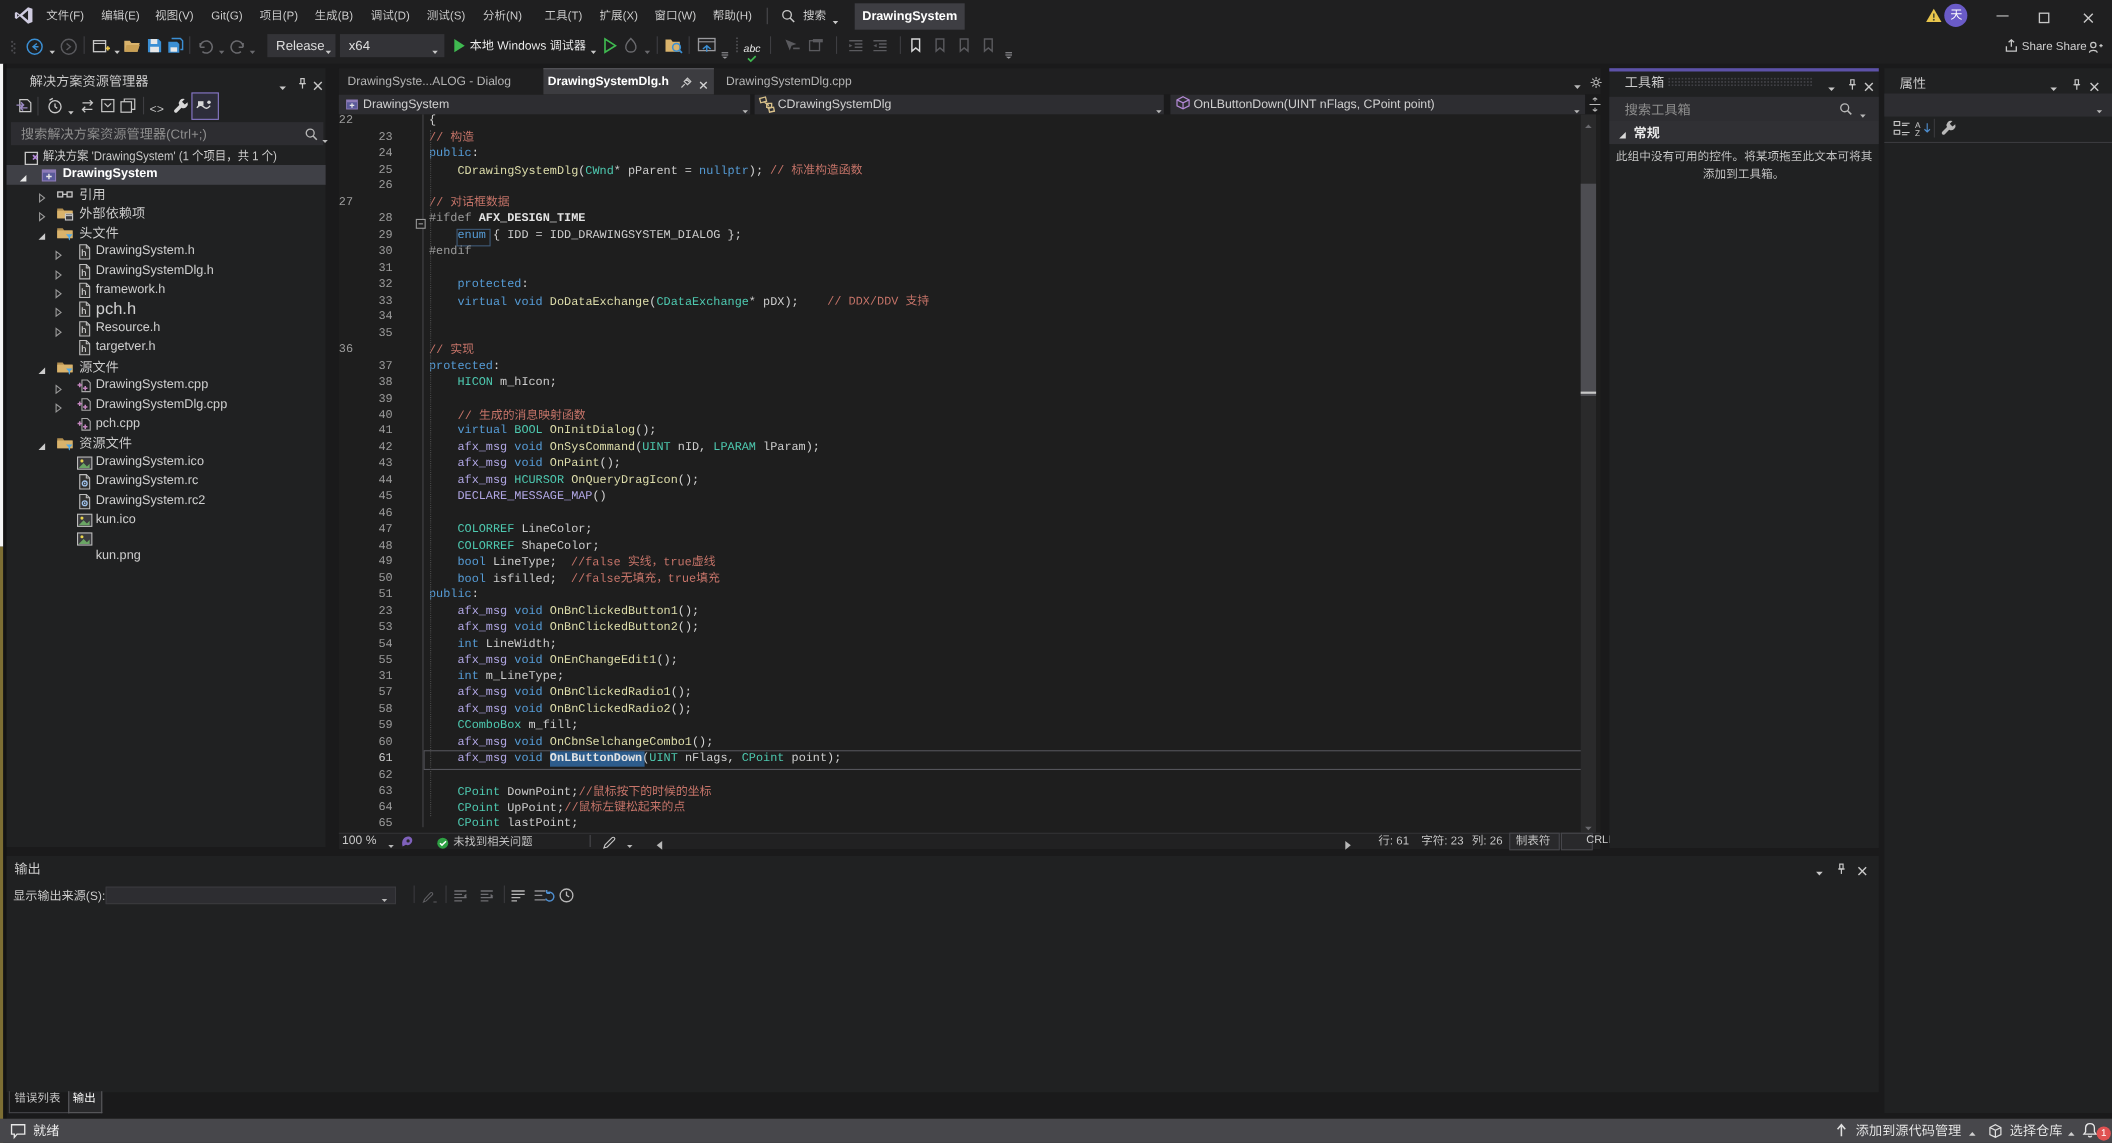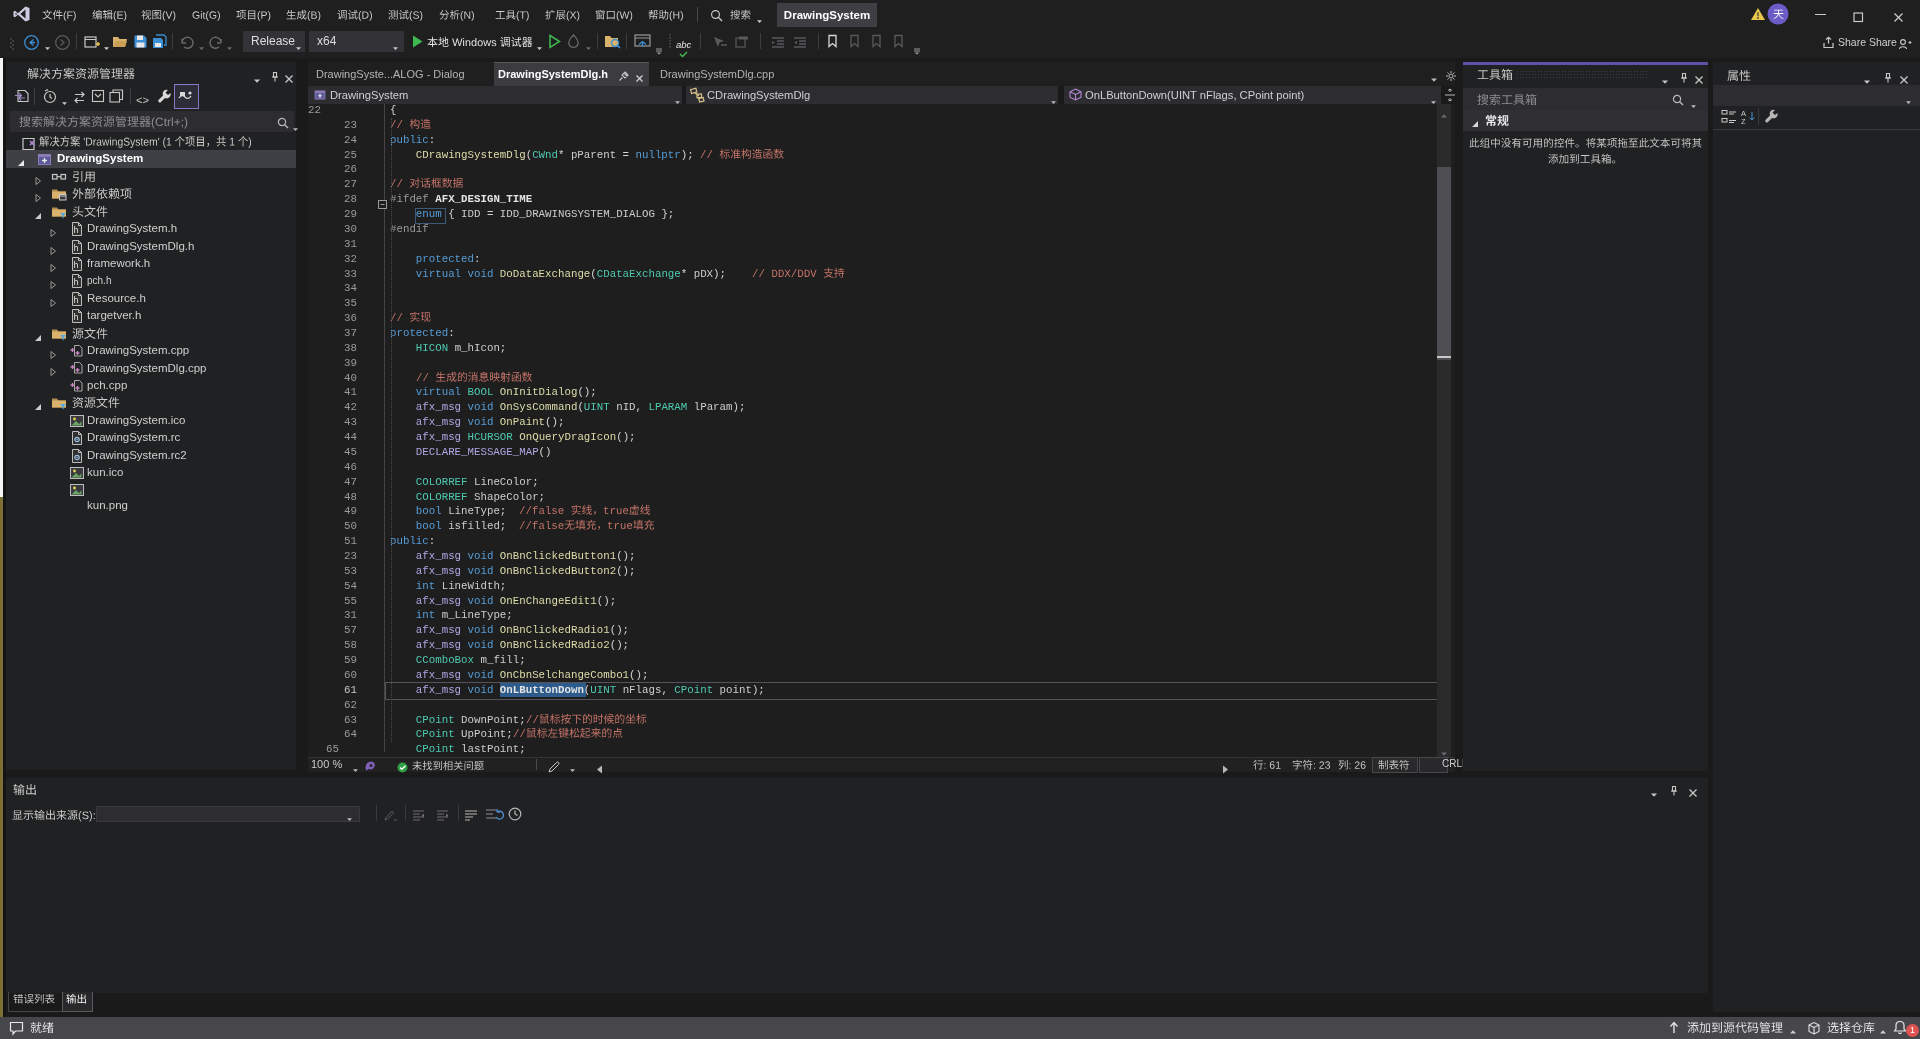--- a/index.html
+++ b/index.html
@@ -686,21 +686,21 @@
     </svg></div>
 <div class="a" style="left:87px;top:254.9px;font-size:11.5px;color:#cfcfcf;line-height:17.4px">framework.h</div>
 <div class="a" style="left:48px;top:276.36px;"><svg width="10" height="10" viewBox="0 0 10 10" style="overflow:visible;">
       <path d="M3 1.5 L7.5 5 L3 8.5 Z" fill="none" stroke="#9a9a9a" stroke-width="1"></path>
     </svg></div>
 <div class="a" style="left:69px;top:273.36px;"><svg width="16" height="16" viewBox="0 0 16 16" style="overflow:visible;">
       <path d="M3.5 1.5 h6 l3 3 v10 h-9 Z" fill="#30302f" stroke="#bdbdbd" stroke-width="1"></path>
       <path d="M9.5 1.5 v3 h3" fill="none" stroke="#bdbdbd"></path>
       <text x="4.6" y="12" font-size="8.5" fill="#e8e8e8" font-family="Liberation Mono">h</text>
     </svg></div>
-<div class="a" style="left:87px;top:272.4px;font-size:10px;color:#cfcfcf;line-height:17.4px">pch.h</div>
+<div class="a" style="left:87px;top:272.4px;font-size:15px;color:#cfcfcf;line-height:17.4px">pch.h</div>
 <div class="a" style="left:48px;top:293.78000000000003px;"><svg width="10" height="10" viewBox="0 0 10 10" style="overflow:visible;">
       <path d="M3 1.5 L7.5 5 L3 8.5 Z" fill="none" stroke="#9a9a9a" stroke-width="1"></path>
     </svg></div>
 <div class="a" style="left:69px;top:290.78000000000003px;"><svg width="16" height="16" viewBox="0 0 16 16" style="overflow:visible;">
       <path d="M3.5 1.5 h6 l3 3 v10 h-9 Z" fill="#30302f" stroke="#bdbdbd" stroke-width="1"></path>
       <path d="M9.5 1.5 v3 h3" fill="none" stroke="#bdbdbd"></path>
       <text x="4.6" y="12" font-size="8.5" fill="#e8e8e8" font-family="Liberation Mono">h</text>
     </svg></div>
 <div class="a" style="left:87px;top:289.8px;font-size:11.5px;color:#cfcfcf;line-height:17.4px">Resource.h</div>
 <div class="a" style="left:69px;top:308.20000000000005px;"><svg width="16" height="16" viewBox="0 0 16 16" style="overflow:visible;">
@@ -869,21 +869,21 @@
       <use href="#g82" fill="#c8756a" transform="translate(0.0 9.9) scale(0.0108 -0.0108)"></use>
       <use href="#g82" fill="#c8756a" transform="translate(6.5 9.9) scale(0.0108 -0.0108)"></use>
       <use href="#g86" fill="#c8756a" transform="translate(19.4 9.9) scale(0.0108 -0.0108)"></use>
       <use href="#g87" fill="#c8756a" transform="translate(30.2 9.9) scale(0.0108 -0.0108)"></use>
       <use href="#g84" fill="#c8756a" transform="translate(41.0 9.9) scale(0.0108 -0.0108)"></use>
       <use href="#g85" fill="#c8756a" transform="translate(51.7 9.9) scale(0.0108 -0.0108)"></use>
       <use href="#g88" fill="#c8756a" transform="translate(62.5 9.9) scale(0.0108 -0.0108)"></use>
       <use href="#g89" fill="#c8756a" transform="translate(73.3 9.9) scale(0.0108 -0.0108)"></use>
     </svg></div>
 <div class="a mono" style="left:308px;top:162.4px;width:49px;text-align:right;line-height:14.868px;color:#9b9b9b">26</div>
-<div class="a mono" style="left:308px;top:177.3px;width:49px;text-align:right;line-height:14.868px;color:#9b9b9b">27</div>
+<div class="a mono" style="left:308px;top:177.3px;width:49px;line-height:14.868px;color:#9b9b9b">27</div>
 <div class="a mono" style="left:390px;top:177.3px;line-height:14.868px"><svg width="73" height="13" viewBox="0 0 73 13" style="overflow:visible;vertical-align:-3.0px">
       <use href="#g82" fill="#c8756a" transform="translate(0.0 9.9) scale(0.0108 -0.0108)"></use>
       <use href="#g82" fill="#c8756a" transform="translate(6.5 9.9) scale(0.0108 -0.0108)"></use>
       <use href="#g90" fill="#c8756a" transform="translate(19.4 9.9) scale(0.0108 -0.0108)"></use>
       <use href="#g91" fill="#c8756a" transform="translate(30.2 9.9) scale(0.0108 -0.0108)"></use>
       <use href="#g92" fill="#c8756a" transform="translate(41.0 9.9) scale(0.0108 -0.0108)"></use>
       <use href="#g89" fill="#c8756a" transform="translate(51.7 9.9) scale(0.0108 -0.0108)"></use>
       <use href="#g93" fill="#c8756a" transform="translate(62.5 9.9) scale(0.0108 -0.0108)"></use>
     </svg></div>
 <div class="a mono" style="left:308px;top:192.1px;width:49px;text-align:right;line-height:14.868px;color:#9b9b9b">28</div>
@@ -905,21 +905,21 @@
       <use href="#g95" fill="#c8756a" transform="translate(32.3 9.9) scale(0.0108 -0.0108)"></use>
       <use href="#g82" fill="#c8756a" transform="translate(38.8 9.9) scale(0.0108 -0.0108)"></use>
       <use href="#g94" fill="#c8756a" transform="translate(45.3 9.9) scale(0.0108 -0.0108)"></use>
       <use href="#g94" fill="#c8756a" transform="translate(51.8 9.9) scale(0.0108 -0.0108)"></use>
       <use href="#g96" fill="#c8756a" transform="translate(58.2 9.9) scale(0.0108 -0.0108)"></use>
       <use href="#g97" fill="#c8756a" transform="translate(71.2 9.9) scale(0.0108 -0.0108)"></use>
       <use href="#g98" fill="#c8756a" transform="translate(81.9 9.9) scale(0.0108 -0.0108)"></use>
     </svg></div>
 <div class="a mono" style="left:308px;top:281.3px;width:49px;text-align:right;line-height:14.868px;color:#9b9b9b">34</div>
 <div class="a mono" style="left:308px;top:296.2px;width:49px;text-align:right;line-height:14.868px;color:#9b9b9b">35</div>
-<div class="a mono" style="left:308px;top:311.1px;width:49px;text-align:right;line-height:14.868px;color:#9b9b9b">36</div>
+<div class="a mono" style="left:308px;top:311.1px;width:49px;text-align:left;line-height:14.868px;color:#9b9b9b">36</div>
 <div class="a mono" style="left:390px;top:311.1px;line-height:14.868px"><svg width="41" height="13" viewBox="0 0 41 13" style="overflow:visible;vertical-align:-3.0px">
       <use href="#g82" fill="#c8756a" transform="translate(0.0 9.9) scale(0.0108 -0.0108)"></use>
       <use href="#g82" fill="#c8756a" transform="translate(6.5 9.9) scale(0.0108 -0.0108)"></use>
       <use href="#g99" fill="#c8756a" transform="translate(19.4 9.9) scale(0.0108 -0.0108)"></use>
       <use href="#g100" fill="#c8756a" transform="translate(30.2 9.9) scale(0.0108 -0.0108)"></use>
     </svg></div>
 <div class="a mono" style="left:308px;top:326.0px;width:49px;text-align:right;line-height:14.868px;color:#9b9b9b">37</div>
 <div class="a mono" style="left:390px;top:326.0px;line-height:14.868px"><span style="color:#569cd6">protected</span><span style="color:#d4d4d4">:</span></div>
 <div class="a mono" style="left:308px;top:340.8px;width:49px;text-align:right;line-height:14.868px;color:#9b9b9b">38</div>
 <div class="a mono" style="left:390px;top:340.8px;line-height:14.868px"><span style="color:#d4d4d4">    </span><span style="color:#4ec9b0">HICON</span><span style="color:#d4d4d4"> </span><span style="color:#cdcdcd">m_hIcon</span><span style="color:#d4d4d4">;</span></div>
@@ -1041,21 +1041,21 @@
       <use href="#g119" fill="#c8756a" transform="translate(12.9 9.9) scale(0.0108 -0.0108)"></use>
       <use href="#g86" fill="#c8756a" transform="translate(23.7 9.9) scale(0.0108 -0.0108)"></use>
       <use href="#g125" fill="#c8756a" transform="translate(34.5 9.9) scale(0.0108 -0.0108)"></use>
       <use href="#g126" fill="#c8756a" transform="translate(45.3 9.9) scale(0.0108 -0.0108)"></use>
       <use href="#g127" fill="#c8756a" transform="translate(56.1 9.9) scale(0.0108 -0.0108)"></use>
       <use href="#g128" fill="#c8756a" transform="translate(66.8 9.9) scale(0.0108 -0.0108)"></use>
       <use href="#g129" fill="#c8756a" transform="translate(77.6 9.9) scale(0.0108 -0.0108)"></use>
       <use href="#g101" fill="#c8756a" transform="translate(88.4 9.9) scale(0.0108 -0.0108)"></use>
       <use href="#g130" fill="#c8756a" transform="translate(99.2 9.9) scale(0.0108 -0.0108)"></use>
     </svg></div>
-<div class="a mono" style="left:308px;top:742.3px;width:49px;text-align:center;line-height:14.868px;color:#9b9b9b">65</div>
+<div class="a mono" style="left:308px;top:742.3px;width:49px;text-align:right;line-height:14.868px;color:#9b9b9b">65</div>
 <div class="a mono" style="left:390px;top:742.3px;line-height:14.868px"><span style="color:#d4d4d4">    </span><span style="color:#4ec9b0">CPoint</span><span style="color:#d4d4d4"> </span><span style="color:#cdcdcd">lastPoint</span><span style="color:#d4d4d4">;</span></div>
 <div class="a" style="left:384px;top:104px;width:1px;height:648px;background:#454548"></div>
 <div class="a" style="left:378px;top:194.64px;"><svg width="9" height="9" viewBox="0 0 9 9" style="overflow:visible;">
       <rect x="0.5" y="0.5" width="8" height="8" fill="#1e1e1e" stroke="#9a9a9a"></rect>
       <path d="M2.5 4.5 h4" stroke="#9a9a9a"></path>
     </svg></div>
 <div class="a" style="left:391px;top:117.8px;width:1px;height:0px;border-left:1px dotted #4a4a4a;height:624px"></div>
 <div class="a" style="left:1437px;top:104px;width:14px;height:653px;background:#2a2a2b"></div>
 <div class="a" style="left:1440px;top:106px;"><svg width="8" height="8" viewBox="0 0 8 8" style="overflow:visible;">
       <path d="M1 5.4 h6.0 L4.0 2.2 Z" fill="#6a6a6e"></path>

